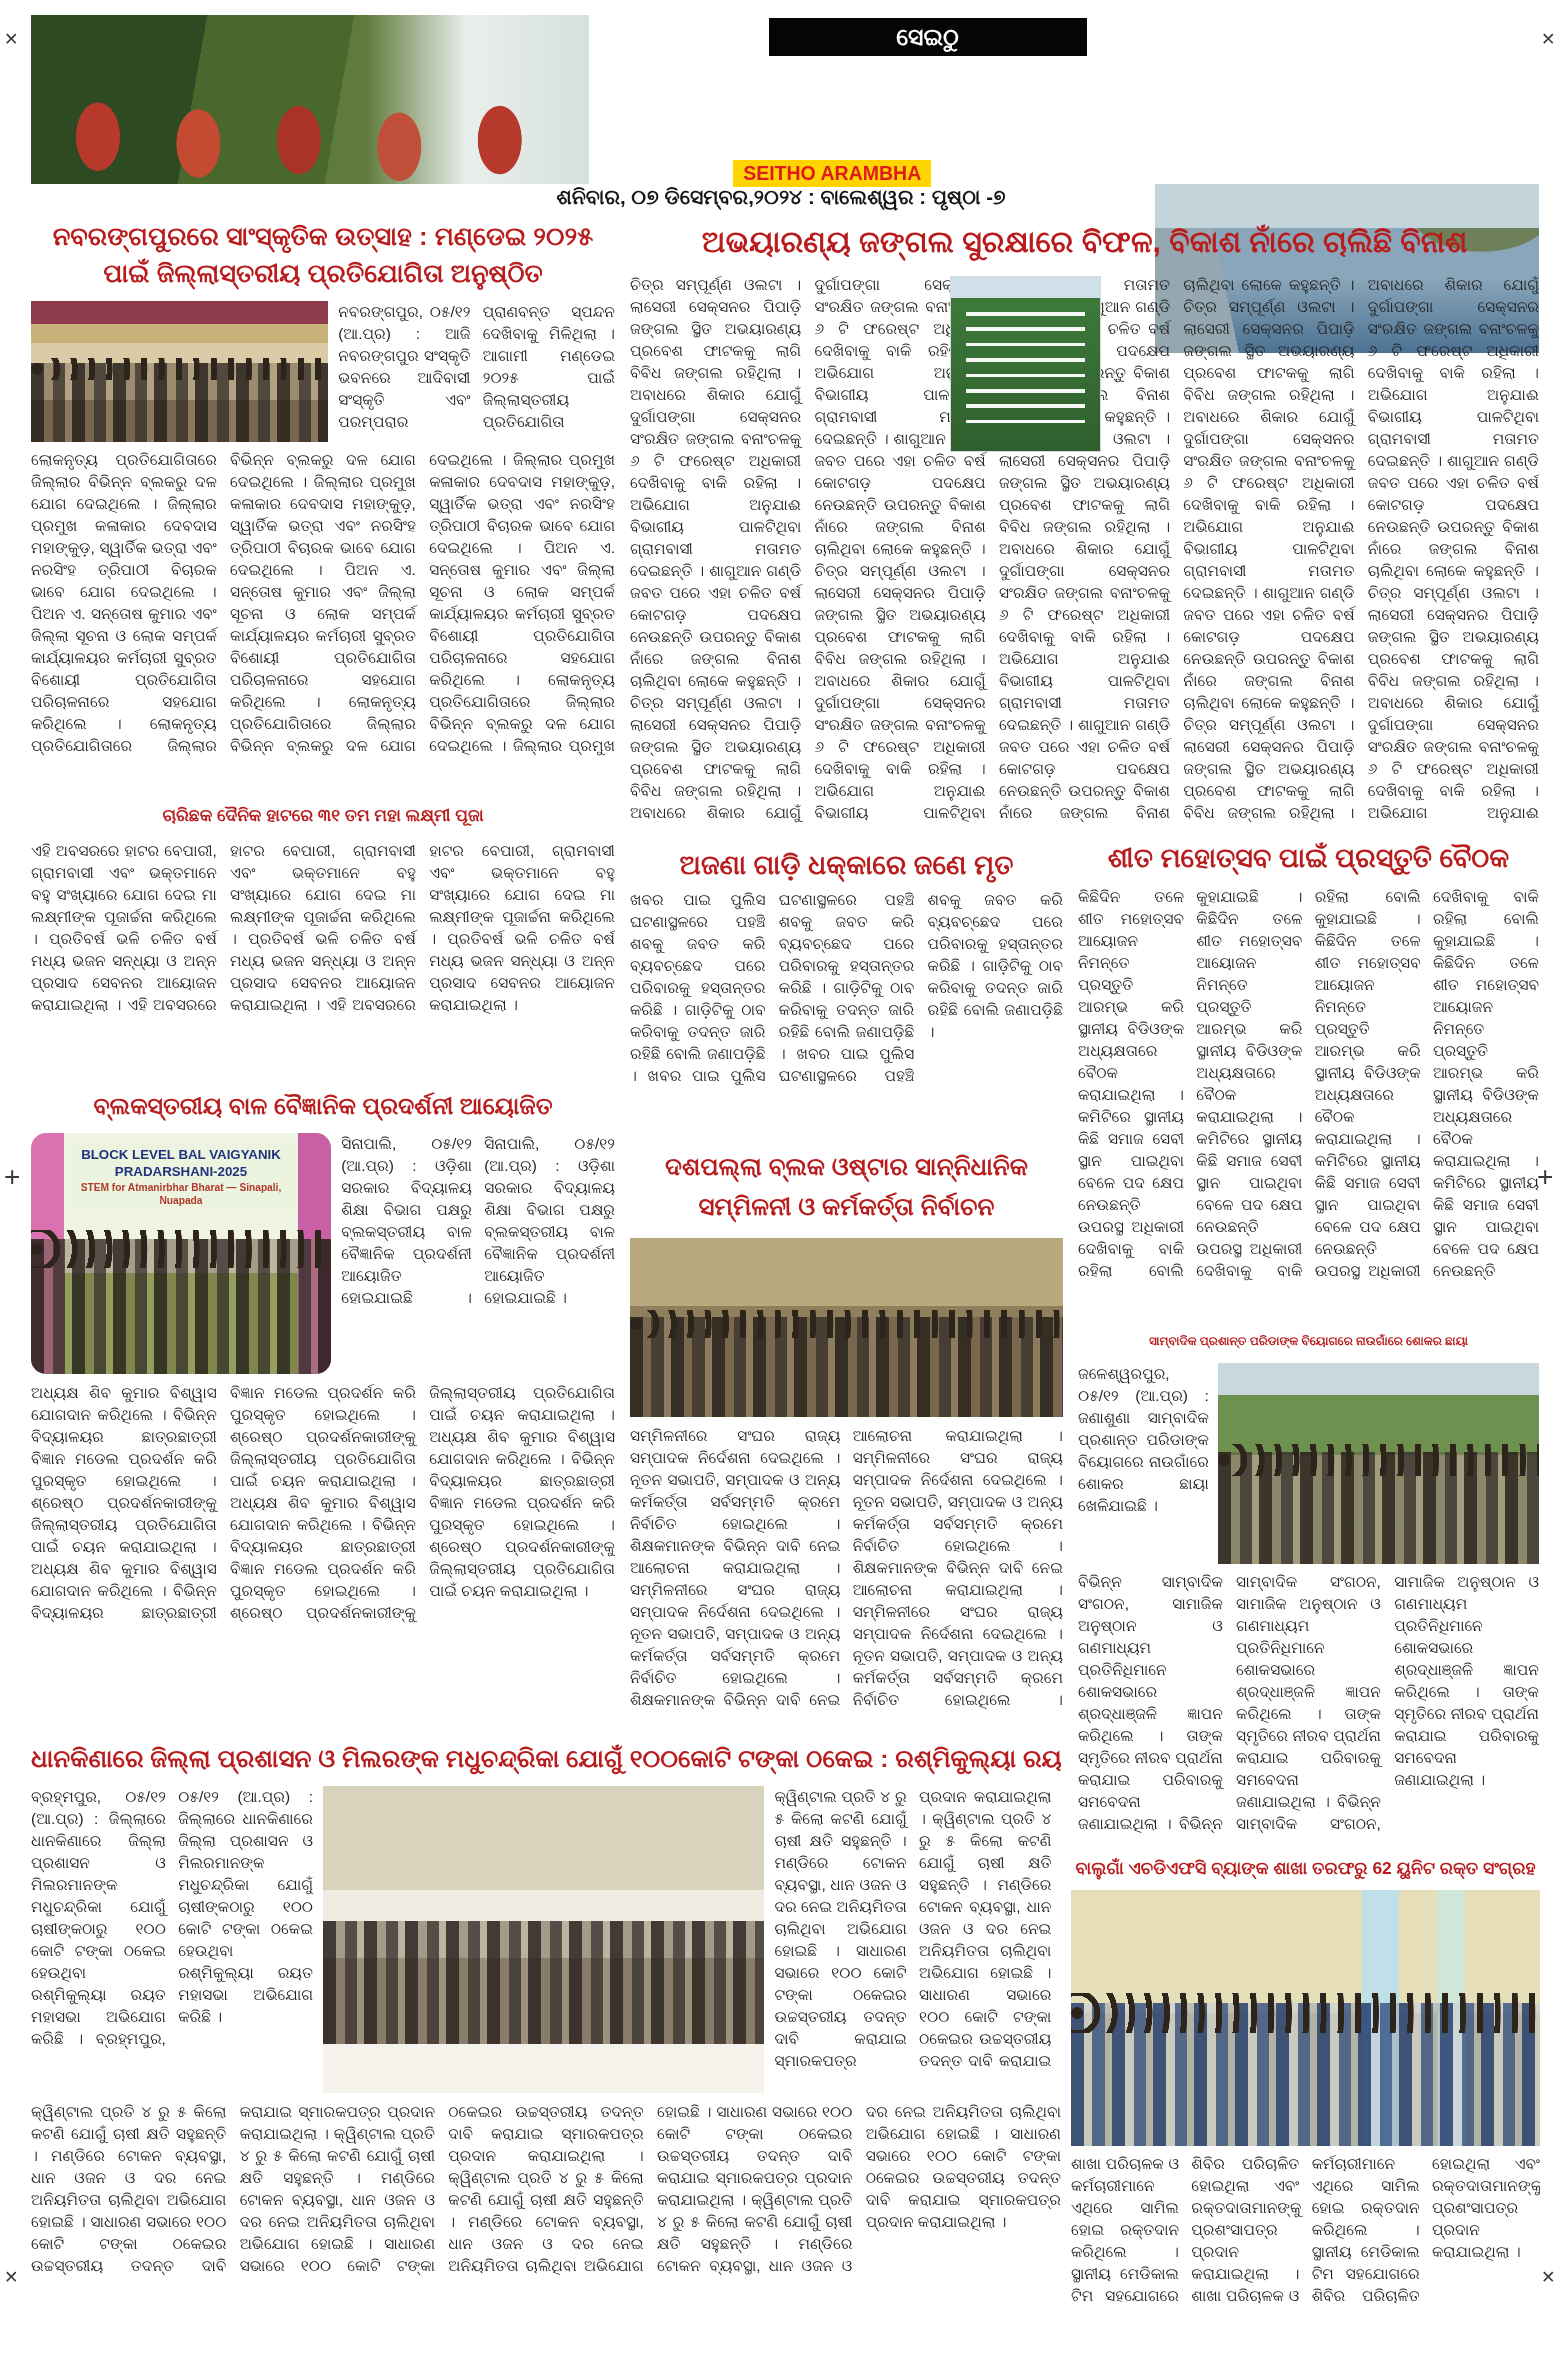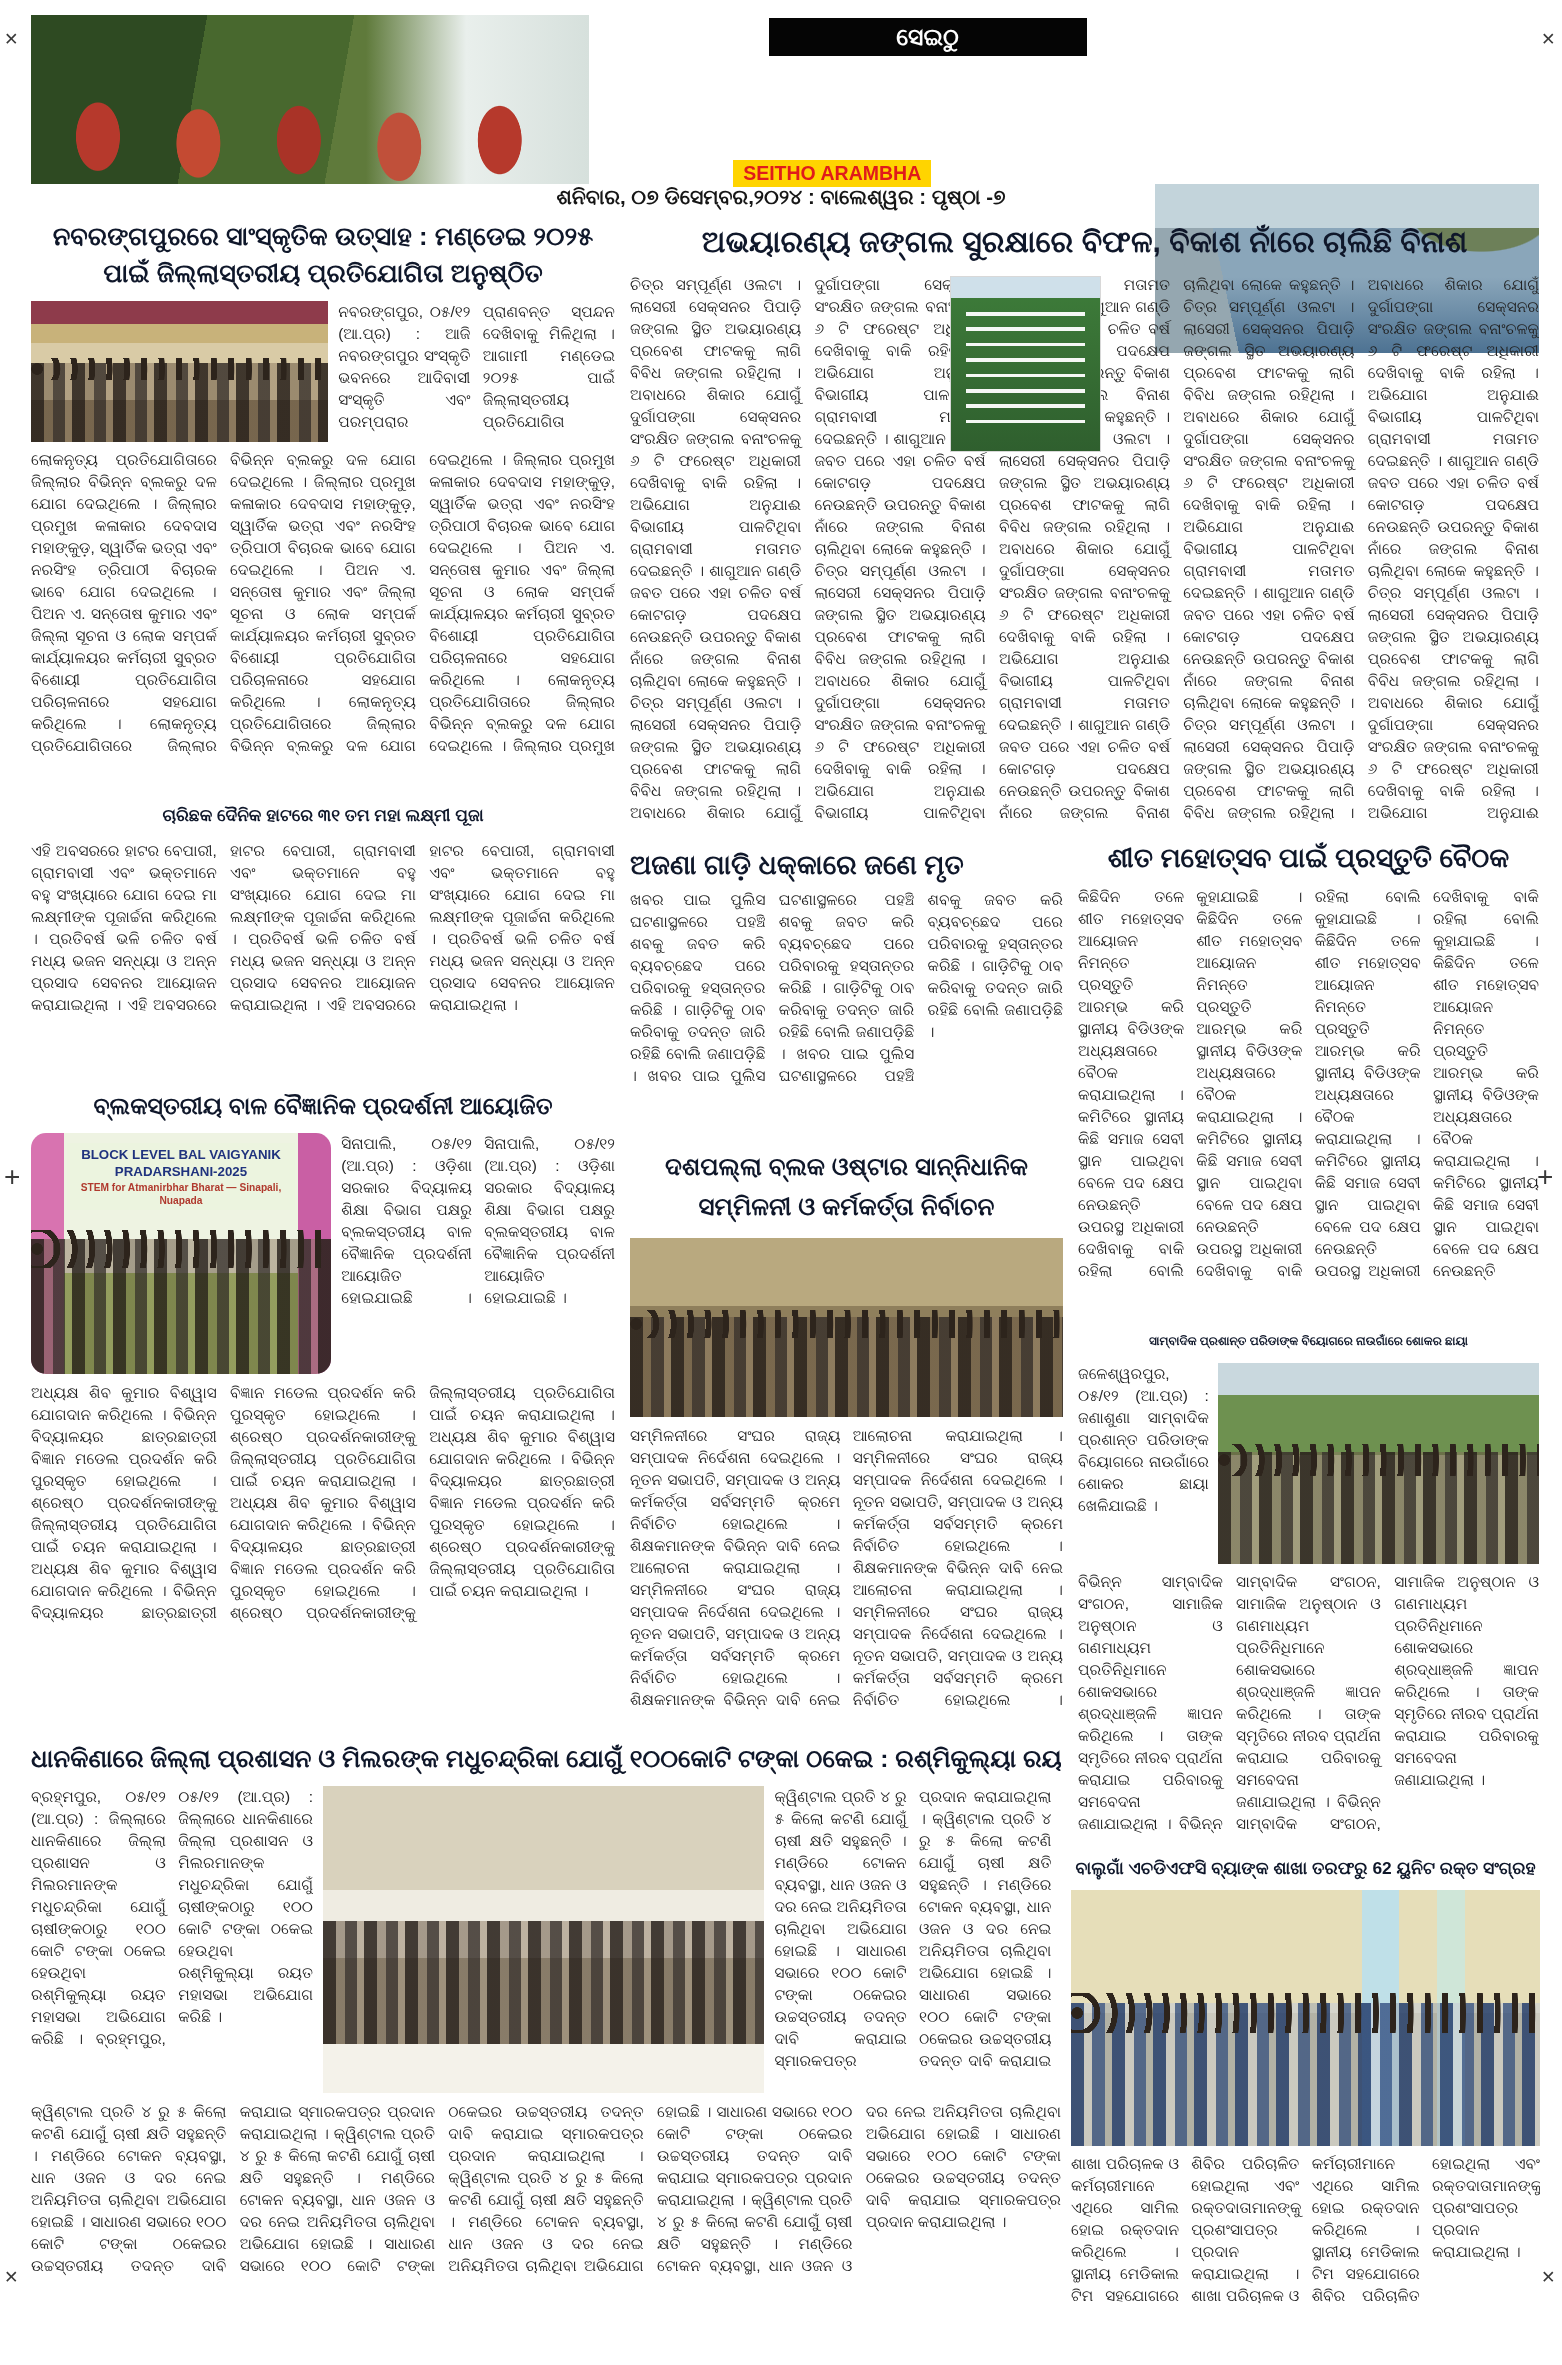--- a/index.html
+++ b/index.html
@@ -49,21 +49,21 @@
     color:#20337e;font-weight:bold;font-size:13.3px;line-height:17.4px;background:rgba(236,244,222,.92);padding:3.1px 0;}
   .science-banner .sub{display:block;color:#b03a2e;font-size:10.2px;line-height:13.3px;}
   .ph-meeting{background:linear-gradient(to bottom,#b9a97f 0 38%,#8f7f5c 38%);}
   .ph-outdoor{background:linear-gradient(to bottom,#c9d8de 0 16%,#6e9150 16% 46%,#b7c39a 46%);}
   .ph-dais{background:linear-gradient(to bottom,#d9d2bd 0 34%,#efece2 34% 56%,#b0aa98 56%);}
   .ph-dais::before{content:"";position:absolute;left:0;right:0;bottom:0;height:16%;background:#f4f2ea;z-index:3;}
   .ph-bank{background:
     linear-gradient(90deg,rgba(0,0,0,0) 0 62%,#bfe0e8 62% 70%,rgba(0,0,0,0) 70% 78%,#cfe6d8 78% 84%,rgba(0,0,0,0) 84%),
     linear-gradient(to bottom,#e6deb9 0 48%,#cfc49b 48%);}
   
-  .hl{font-weight:bold;color:#0f172a;text-align:center;overflow:hidden;}
+  .hl{font-weight:bold;color:#b91c1c;text-align:center;overflow:hidden;}
   .hl-left{text-align:left;}
   .bodytxt{font-size:15.4px;line-height:22px;text-align:justify;overflow:hidden;color:#222;}
   .cols2{column-count:2;column-gap:12.3px;}
   .cols3{column-count:3;column-gap:13.3px;}
   .cols4{column-count:4;column-gap:12.3px;}
   .cols5{column-count:5;column-gap:13.3px;}
   
   .mark{font-size:17.4px;color:#3a3a3a;line-height:17.4px;}
 </style>
 </head>
@@ -106,21 +106,21 @@
     </div>
   </section>
 
   <section class="abs" style="left:31px;top:799px;width:584px;">
     <h2 class="hl" style="font-size:17px;line-height:34px;height:36px;margin:0 0 5.1px 0;white-space:nowrap;">ଚାରିଛକ ଦୈନିକ ହାଟରେ ୩୧ ତମ ମହା ଲକ୍ଷ୍ମୀ ପୂଜା</h2>
     <div class="bodytxt cols3" style="width:584px;height:241px;">ଏହି ଅବସରରେ ହାଟର ବେପାରୀ, ଗ୍ରାମବାସୀ ଏବଂ ଭକ୍ତମାନେ ବହୁ ସଂଖ୍ୟାରେ ଯୋଗ ଦେଇ ମା ଲକ୍ଷ୍ମୀଙ୍କ ପୂଜାର୍ଚ୍ଚନା କରିଥିଲେ । ପ୍ରତିବର୍ଷ ଭଳି ଚଳିତ ବର୍ଷ ମଧ୍ୟ ଭଜନ ସନ୍ଧ୍ୟା ଓ ଅନ୍ନ ପ୍ରସାଦ ସେବନର ଆୟୋଜନ କରାଯାଇଥିଲା । ଏହି ଅବସରରେ ହାଟର ବେପାରୀ, ଗ୍ରାମବାସୀ ଏବଂ ଭକ୍ତମାନେ ବହୁ ସଂଖ୍ୟାରେ ଯୋଗ ଦେଇ ମା ଲକ୍ଷ୍ମୀଙ୍କ ପୂଜାର୍ଚ୍ଚନା କରିଥିଲେ । ପ୍ରତିବର୍ଷ ଭଳି ଚଳିତ ବର୍ଷ ମଧ୍ୟ ଭଜନ ସନ୍ଧ୍ୟା ଓ ଅନ୍ନ ପ୍ରସାଦ ସେବନର ଆୟୋଜନ କରାଯାଇଥିଲା । ଏହି ଅବସରରେ ହାଟର ବେପାରୀ, ଗ୍ରାମବାସୀ ଏବଂ ଭକ୍ତମାନେ ବହୁ ସଂଖ୍ୟାରେ ଯୋଗ ଦେଇ ମା ଲକ୍ଷ୍ମୀଙ୍କ ପୂଜାର୍ଚ୍ଚନା କରିଥିଲେ । ପ୍ରତିବର୍ଷ ଭଳି ଚଳିତ ବର୍ଷ ମଧ୍ୟ ଭଜନ ସନ୍ଧ୍ୟା ଓ ଅନ୍ନ ପ୍ରସାଦ ସେବନର ଆୟୋଜନ କରାଯାଇଥିଲା ।</div>
   </section>
   <div class="abs bodytxt" style="left:31px;top:1081px;width:584px;height:0;"></div>
 
   <section class="abs" style="left:630px;top:848px;width:433px;">
-    <h2 class="hl hl-left" style="font-size:27px;line-height:34px;height:36px;margin:0 0 5.1px 0;white-space:nowrap;">ଅଜଣା ଗାଡ଼ି ଧକ୍କାରେ ଜଣେ ମୃତ</h2>
+    <h2 class="hl hl-left" style="font-size:27px;line-height:34px;height:36px;margin:0 0 5.1px 0;white-space:nowrap;text-align:center;">ଅଜଣା ଗାଡ଼ି ଧକ୍କାରେ ଜଣେ ମୃତ</h2>
     <div class="bodytxt cols3" style="width:433px;height:248px;">ଖବର ପାଇ ପୁଲିସ ଘଟଣାସ୍ଥଳରେ ପହଞ୍ଚି ଶବକୁ ଜବତ କରି ବ୍ୟବଚ୍ଛେଦ ପରେ ପରିବାରକୁ ହସ୍ତାନ୍ତର କରିଛି । ଗାଡ଼ିଟିକୁ ଠାବ କରିବାକୁ ତଦନ୍ତ ଜାରି ରହିଛି ବୋଲି ଜଣାପଡ଼ିଛି । ଖବର ପାଇ ପୁଲିସ ଘଟଣାସ୍ଥଳରେ ପହଞ୍ଚି ଶବକୁ ଜବତ କରି ବ୍ୟବଚ୍ଛେଦ ପରେ ପରିବାରକୁ ହସ୍ତାନ୍ତର କରିଛି । ଗାଡ଼ିଟିକୁ ଠାବ କରିବାକୁ ତଦନ୍ତ ଜାରି ରହିଛି ବୋଲି ଜଣାପଡ଼ିଛି । ଖବର ପାଇ ପୁଲିସ ଘଟଣାସ୍ଥଳରେ ପହଞ୍ଚି ଶବକୁ ଜବତ କରି ବ୍ୟବଚ୍ଛେଦ ପରେ ପରିବାରକୁ ହସ୍ତାନ୍ତର କରିଛି । ଗାଡ଼ିଟିକୁ ଠାବ କରିବାକୁ ତଦନ୍ତ ଜାରି ରହିଛି ବୋଲି ଜଣାପଡ଼ିଛି ।</div>
   </section>
 
   <section class="abs" style="left:1078px;top:840px;width:461px;">
     <h2 class="hl" style="font-size:27px;line-height:37px;height:41px;margin:0 0 5.1px 0;white-space:nowrap;">ଶୀତ ମହୋତ୍ସବ ପାଇଁ ପ୍ରସ୍ତୁତି ବୈଠକ</h2>
     <div class="bodytxt cols4" style="width:461px;height:415px;">କିଛିଦିନ ତଳେ ଶୀତ ମହୋତ୍ସବ ଆୟୋଜନ ନିମନ୍ତେ ପ୍ରସ୍ତୁତି ଆରମ୍ଭ କରି ସ୍ଥାନୀୟ ବିଡିଓଙ୍କ ଅଧ୍ୟକ୍ଷତାରେ ବୈଠକ କରାଯାଇଥିଲା । କମିଟିରେ ସ୍ଥାନୀୟ କିଛି ସମାଜ ସେବୀ ସ୍ଥାନ ପାଇଥିବା ବେଳେ ପଦ କ୍ଷେପ ନେଉଛନ୍ତି ଉପରସ୍ଥ ଅଧିକାରୀ ଦେଖିବାକୁ ବାକି ରହିଲା ବୋଲି କୁହାଯାଇଛି । କିଛିଦିନ ତଳେ ଶୀତ ମହୋତ୍ସବ ଆୟୋଜନ ନିମନ୍ତେ ପ୍ରସ୍ତୁତି ଆରମ୍ଭ କରି ସ୍ଥାନୀୟ ବିଡିଓଙ୍କ ଅଧ୍ୟକ୍ଷତାରେ ବୈଠକ କରାଯାଇଥିଲା । କମିଟିରେ ସ୍ଥାନୀୟ କିଛି ସମାଜ ସେବୀ ସ୍ଥାନ ପାଇଥିବା ବେଳେ ପଦ କ୍ଷେପ ନେଉଛନ୍ତି ଉପରସ୍ଥ ଅଧିକାରୀ ଦେଖିବାକୁ ବାକି ରହିଲା ବୋଲି କୁହାଯାଇଛି । କିଛିଦିନ ତଳେ ଶୀତ ମହୋତ୍ସବ ଆୟୋଜନ ନିମନ୍ତେ ପ୍ରସ୍ତୁତି ଆରମ୍ଭ କରି ସ୍ଥାନୀୟ ବିଡିଓଙ୍କ ଅଧ୍ୟକ୍ଷତାରେ ବୈଠକ କରାଯାଇଥିଲା । କମିଟିରେ ସ୍ଥାନୀୟ କିଛି ସମାଜ ସେବୀ ସ୍ଥାନ ପାଇଥିବା ବେଳେ ପଦ କ୍ଷେପ ନେଉଛନ୍ତି ଉପରସ୍ଥ ଅଧିକାରୀ ଦେଖିବାକୁ ବାକି ରହିଲା ବୋଲି କୁହାଯାଇଛି । କିଛିଦିନ ତଳେ ଶୀତ ମହୋତ୍ସବ ଆୟୋଜନ ନିମନ୍ତେ ପ୍ରସ୍ତୁତି ଆରମ୍ଭ କରି ସ୍ଥାନୀୟ ବିଡିଓଙ୍କ ଅଧ୍ୟକ୍ଷତାରେ ବୈଠକ କରାଯାଇଥିଲା । କମିଟିରେ ସ୍ଥାନୀୟ କିଛି ସମାଜ ସେବୀ ସ୍ଥାନ ପାଇଥିବା ବେଳେ ପଦ କ୍ଷେପ ନେଉଛନ୍ତି ଉପରସ୍ଥ ଅଧିକାରୀ ଦେଖିବାକୁ ବାକି ରହିଲା ବୋଲି କୁହାଯାଇଛି । କିଛିଦିନ ତଳେ ଶୀତ ମହୋତ୍ସବ ଆୟୋଜନ ନିମନ୍ତେ ପ୍ରସ୍ତୁତି ଆରମ୍ଭ କରି ସ୍ଥାନୀୟ ବିଡିଓଙ୍କ ଅଧ୍ୟକ୍ଷତାରେ ବୈଠକ କରାଯାଇଥିଲା । କମିଟିରେ ସ୍ଥାନୀୟ କିଛି ସମାଜ ସେବୀ ସ୍ଥାନ ପାଇଥିବା ବେଳେ ପଦ କ୍ଷେପ ନେଉଛନ୍ତି ଉପରସ୍ଥ ଅଧିକାରୀ ଦେଖିବାକୁ ବାକି ରହିଲା ବୋଲି କୁହାଯାଇଛି ।</div>
   </section>
 
   <section class="abs" style="left:31px;top:1089px;width:584px;">
     <h2 class="hl" style="font-size:23.6px;line-height:34px;height:38px;margin:0 0 6.1px 0;white-space:nowrap;">ବ୍ଲକସ୍ତରୀୟ ବାଳ ବୈଜ୍ଞାନିକ ପ୍ରଦର୍ଶନୀ ଆୟୋଜିତ</h2>

